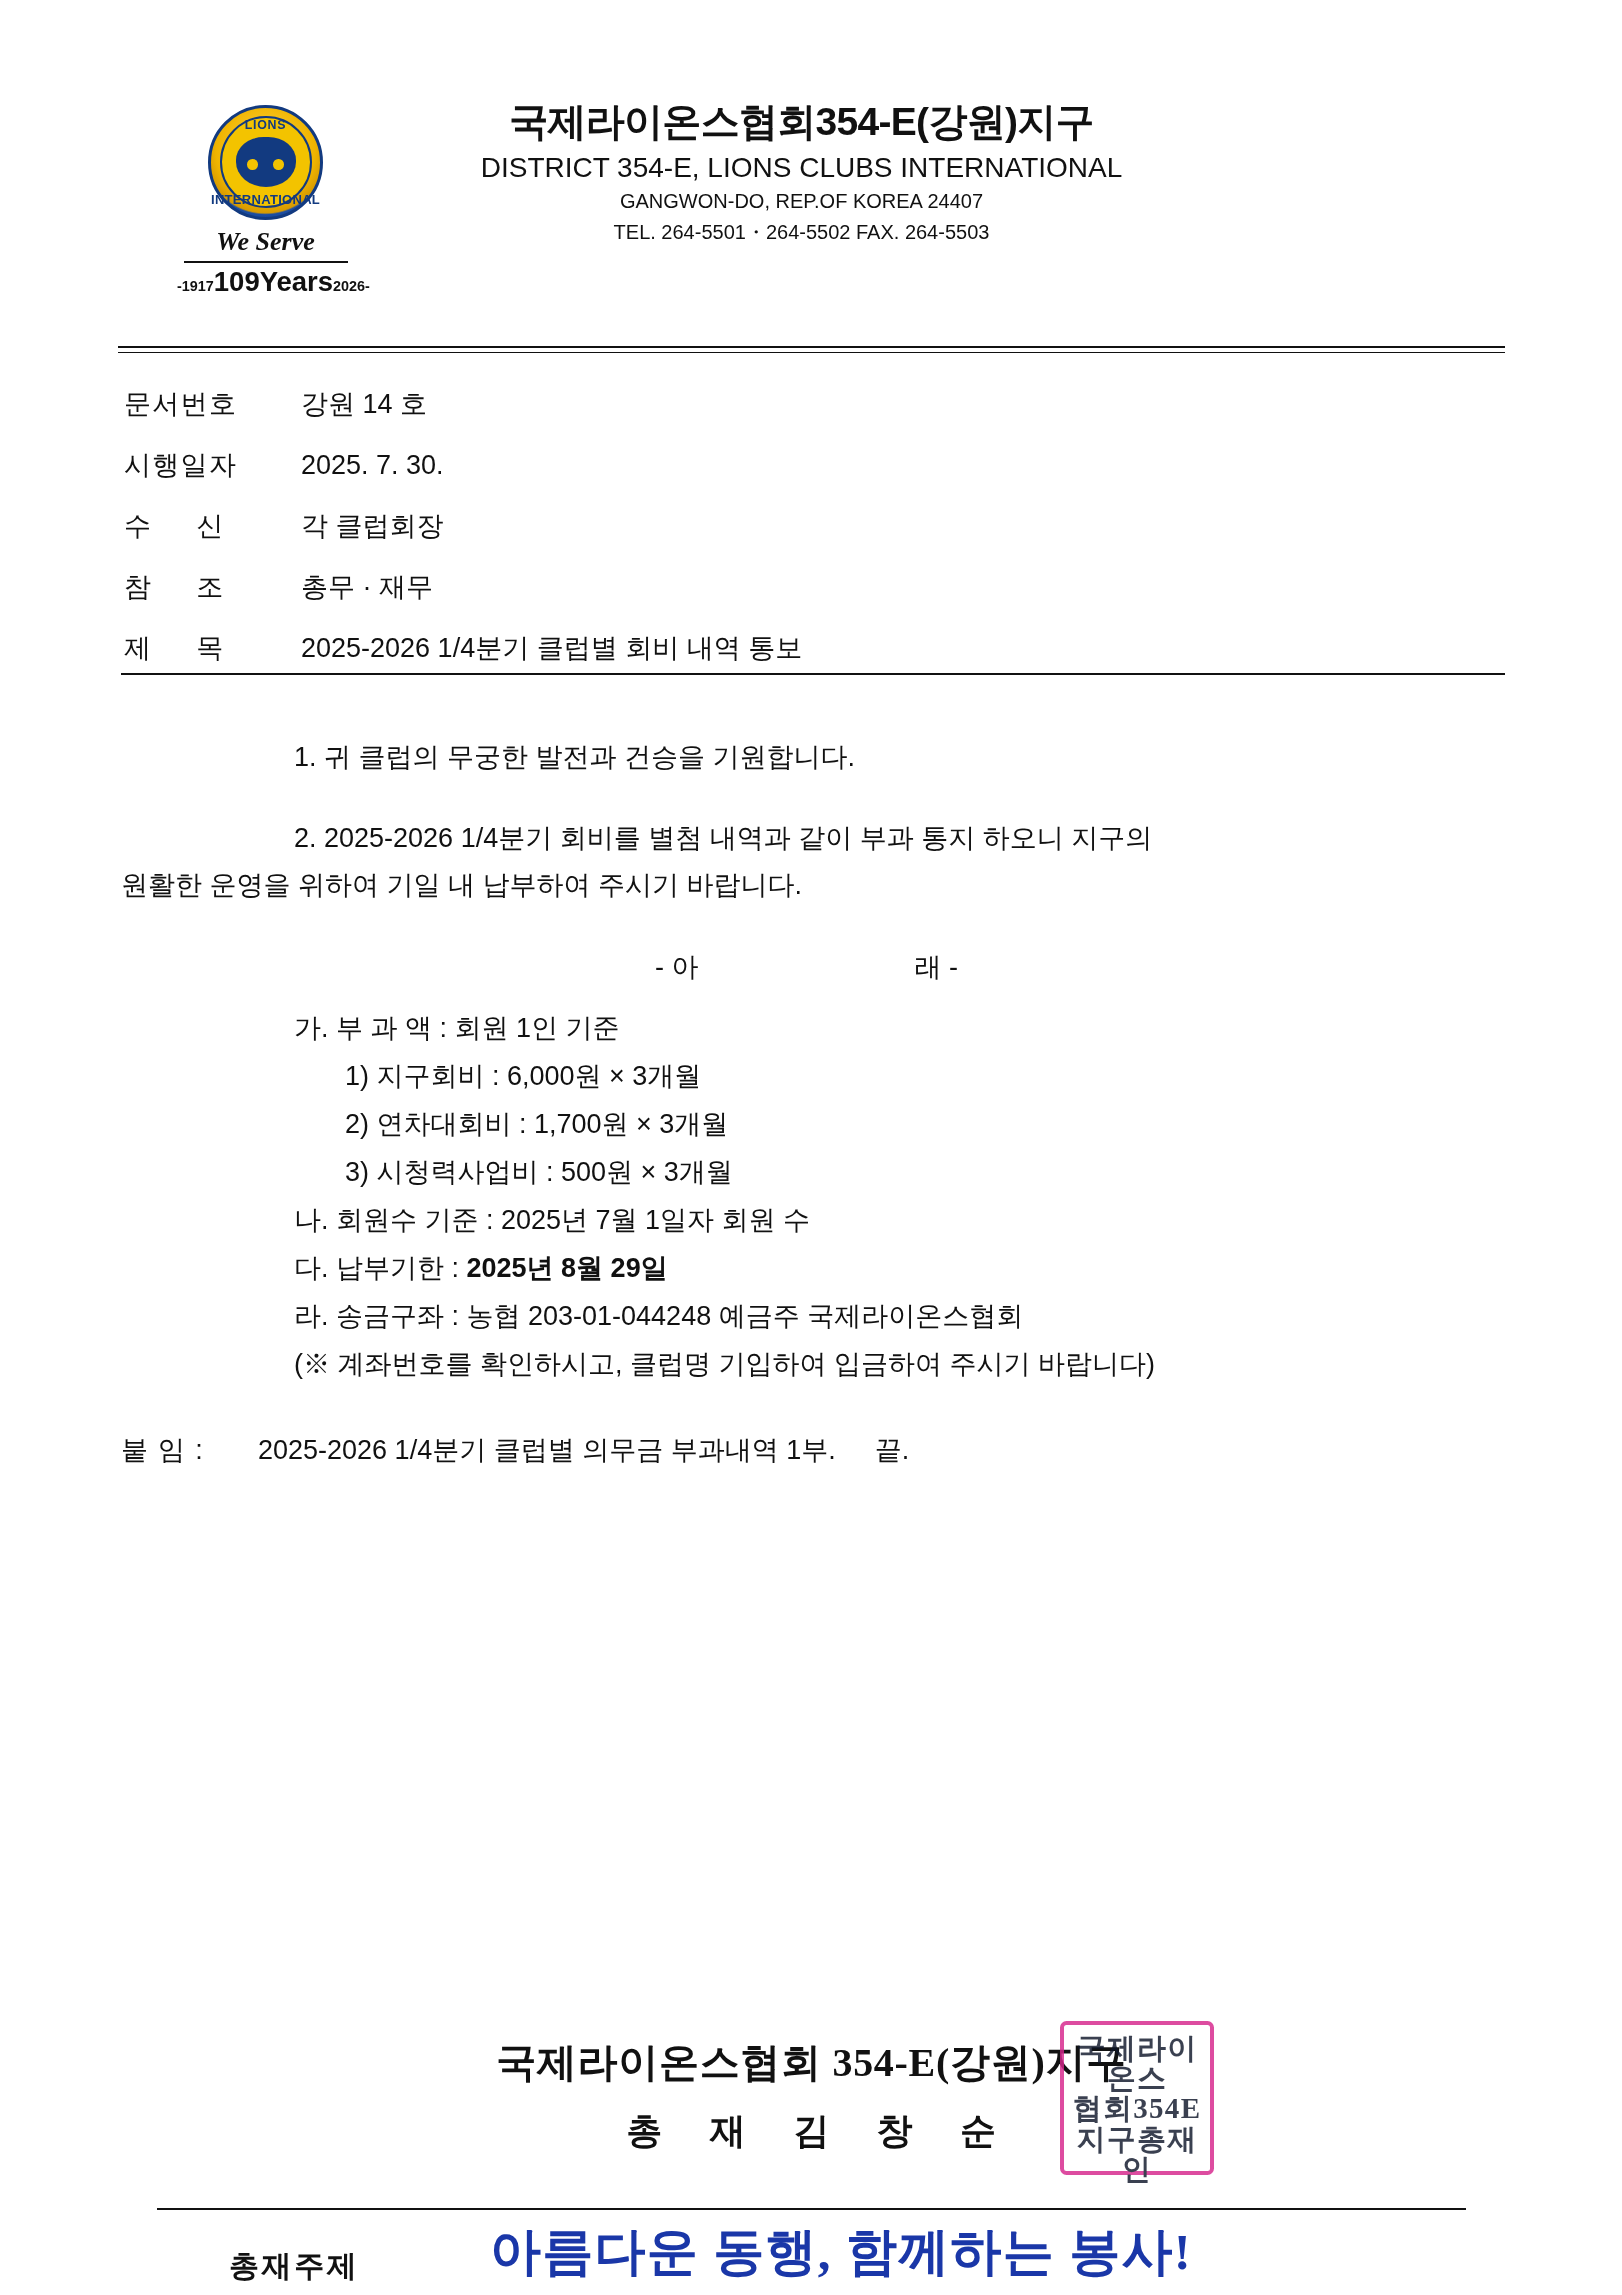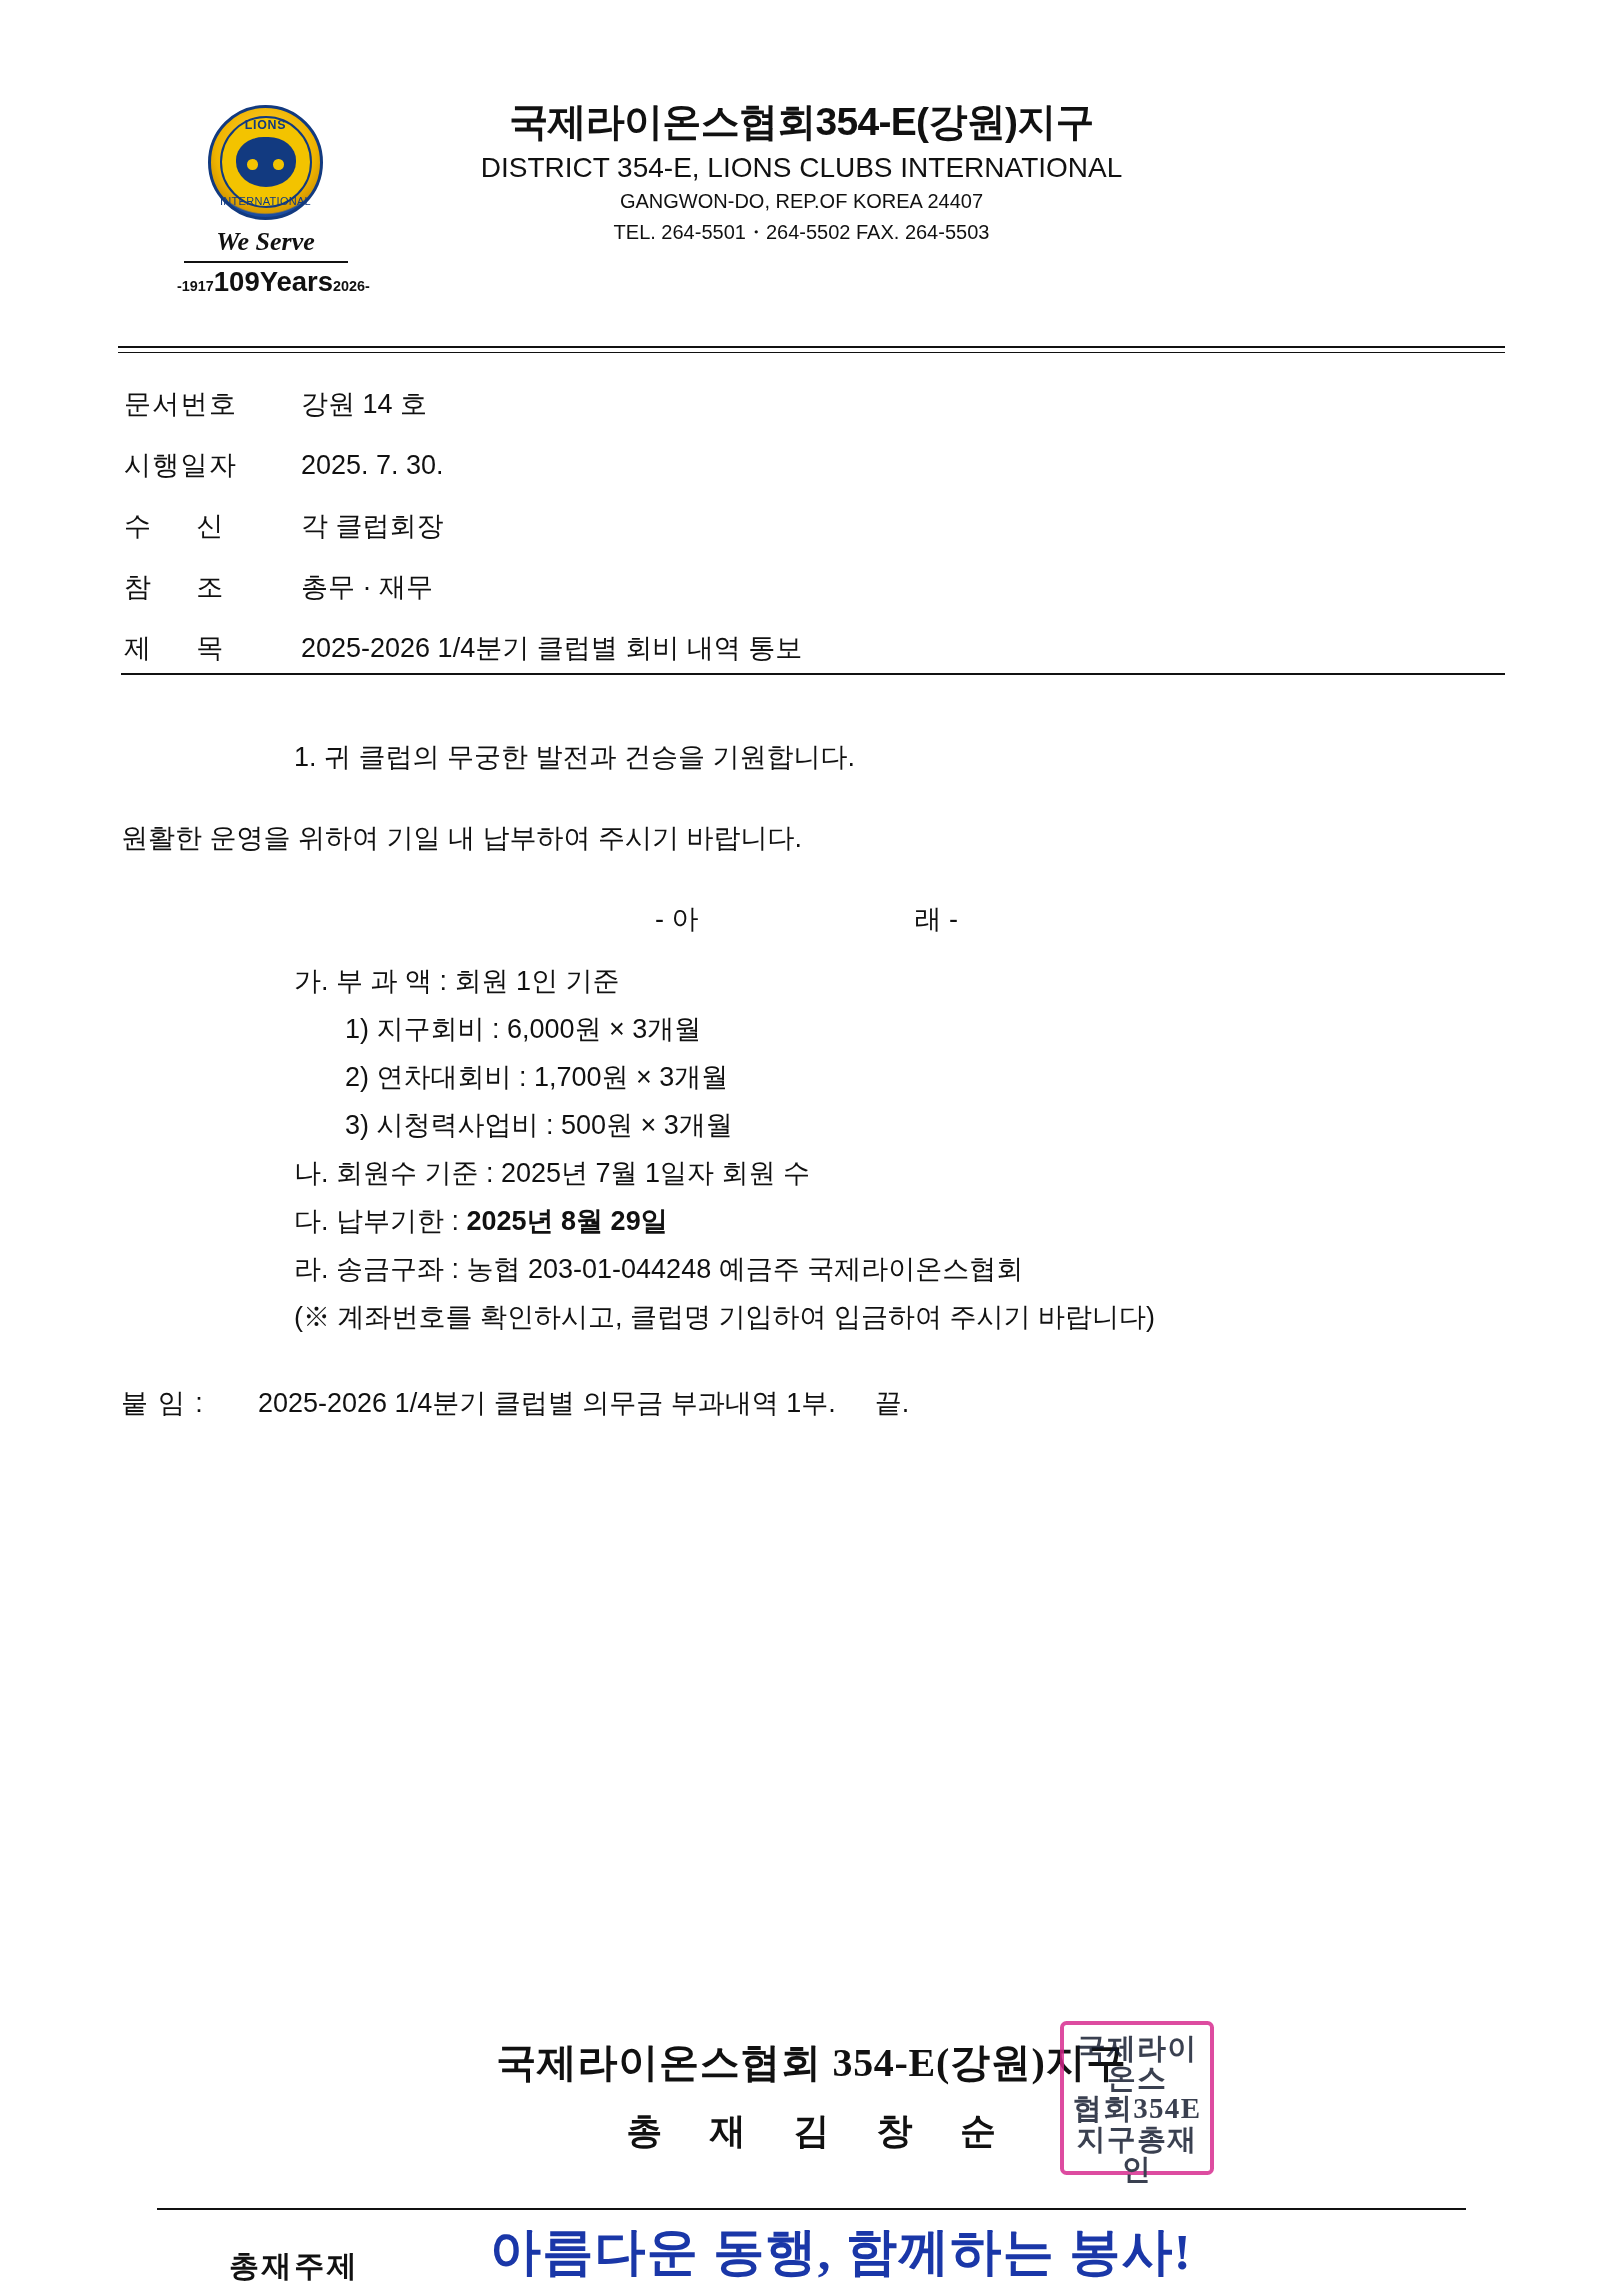--- a/index.html
+++ b/index.html
@@ -63,22 +63,22 @@
     font-weight: bold;
     color: #123a80;
     letter-spacing: 0.7px;
     z-index: 3;
   }
   .lions-emblem .bot-word {
     position: absolute;
     bottom: 9.2px;
     left: 0; right: 0;
     text-align: center;
-    font-size: 11px;
-    font-weight: normal;
+    font-size: 13px;
+    font-weight: bold;
     color: #123a80;
     letter-spacing: 0.3px;
     z-index: 3;
   }
   .lions-emblem .lion-head {
     position: absolute;
     left: 50%;
     top: 50%;
     transform: translate(-50%, -50%);
     width: 60px;
@@ -428,20 +428,21 @@
     </div>
   </div>
 
   <div class="meta-rule"></div>
 
   <div class="body-text">
 
     <div class="para indent1">1. 귀 클럽의 무궁한 발전과 건승을 기원합니다.</div>
 
     <div class="para para-hang">
+      <div class="first-line">2. 2025-2026 1/4분기 회비를 별첨 내역과 같이 부과 통지 하오니 지구의</div>
       <div>원활한 운영을 위하여 기일 내 납부하여 주시기 바랍니다.</div>
     </div>
 
     <div class="ah-rae">
       <span>- 아</span><span class="gap"></span><span>래 -</span>
     </div>
 
     <div class="list">
       <div class="li">가. 부 과 액 :  회원 1인 기준</div>
       <div class="li sub">1)  지구회비 :  6,000원 × 3개월</div>

